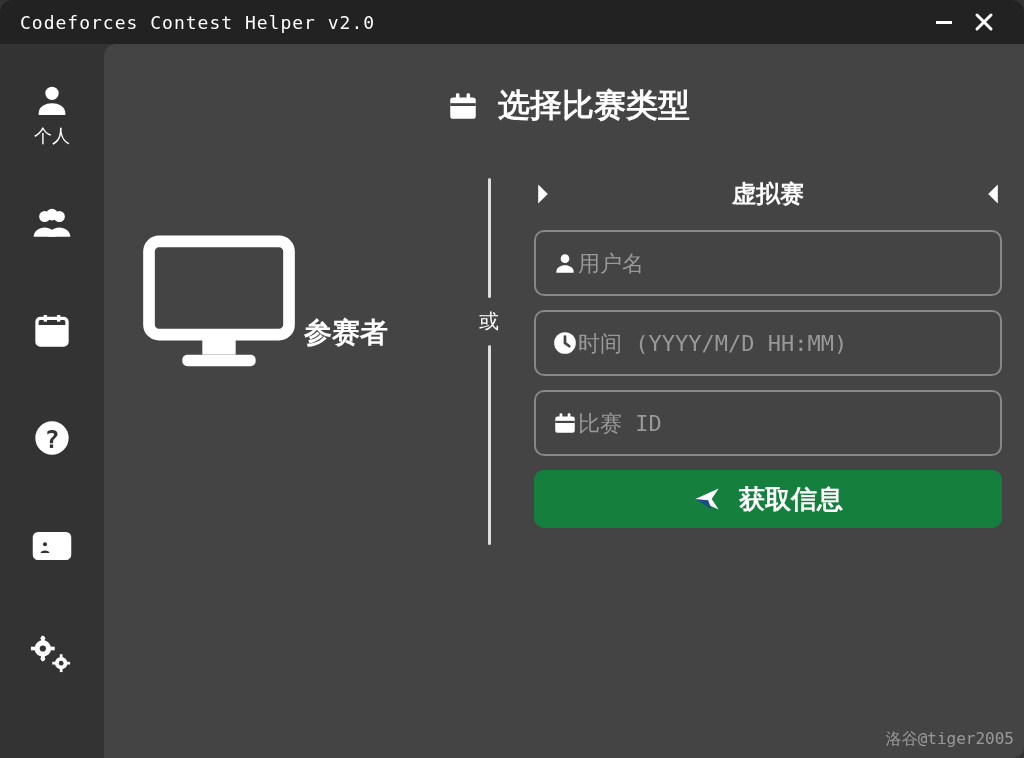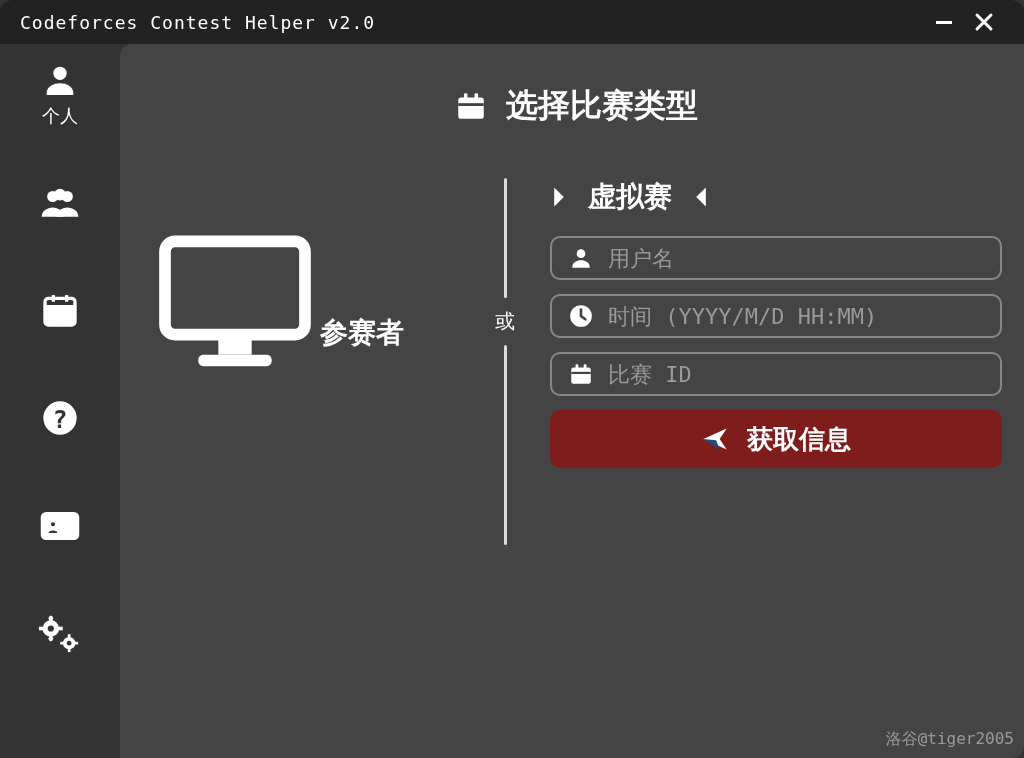--- a/index.html
+++ b/index.html
@@ -30,24 +30,25 @@
   width: 40px; height: 40px;
   display: flex; align-items: center; justify-content: center;
   cursor: pointer;
   font-size: 22px;
 }
 .app-body {
   display: flex;
   height: calc(758px - 44px);
 }
 .sidebar {
-  width: 120px;
+  width: 104px;
   display: flex;
   flex-direction: column;
   align-items: center;
+  padding-top: 20px;
 }
 .sidebar-item {
   width: 90px; height: 100px;
   display: flex; flex-direction: column;
   align-items: center; justify-content: center;
   cursor: pointer;
   margin-bottom: 8px;
 }
 .sidebar-item.active {
   
@@ -91,54 +92,53 @@
   flex-direction: column;
   align-items: center;
 }
 .vline { width: 3px; background: #ddd; border-radius: 2px; }
 .or-label { font-size: 20px; padding: 10px 0; }
 .right-col {
   flex: 1;
   padding-left: 20px;
 }
 .virtual-head {
-  display: flex; align-items: center; justify-content: flex-start;
+  display: flex; align-items: center; justify-content: space-between;
   gap: 20px;
-  font-size: 28px; font-weight: bold;
+  font-size: 24px; font-weight: bold;
   margin-bottom: 20px;
 }
 .input-box {
   display: flex; align-items: center;
   border: 2px solid #888;
   border-radius: 10px;
-  height: 44px;
+  height: 66px;
   padding: 0 16px;
   margin-bottom: 14px;
-  gap: 14px;
 }
 .input-box input {
   flex: 1;
   background: transparent;
   border: none;
   outline: none;
   color: #fff;
   font-size: 22px;
   font-family: inherit;
 }
 .input-box input::placeholder { color: #999; }
 .hint {
   text-align: center;
   font-size: 18px;
   color: #aaa;
   line-height: 1.5;
   margin: 6px 0 16px 0;
 }
 .hint .hot { color: #e05576; }
 .fetch-btn {
-  background: #7f1d1d;
+  background: #15803d;
   height: 58px;
   border-radius: 10px;
   display: flex;
   align-items: center;
   justify-content: center;
   gap: 18px;
   font-size: 26px;
   font-weight: bold;
   cursor: pointer;
 }

